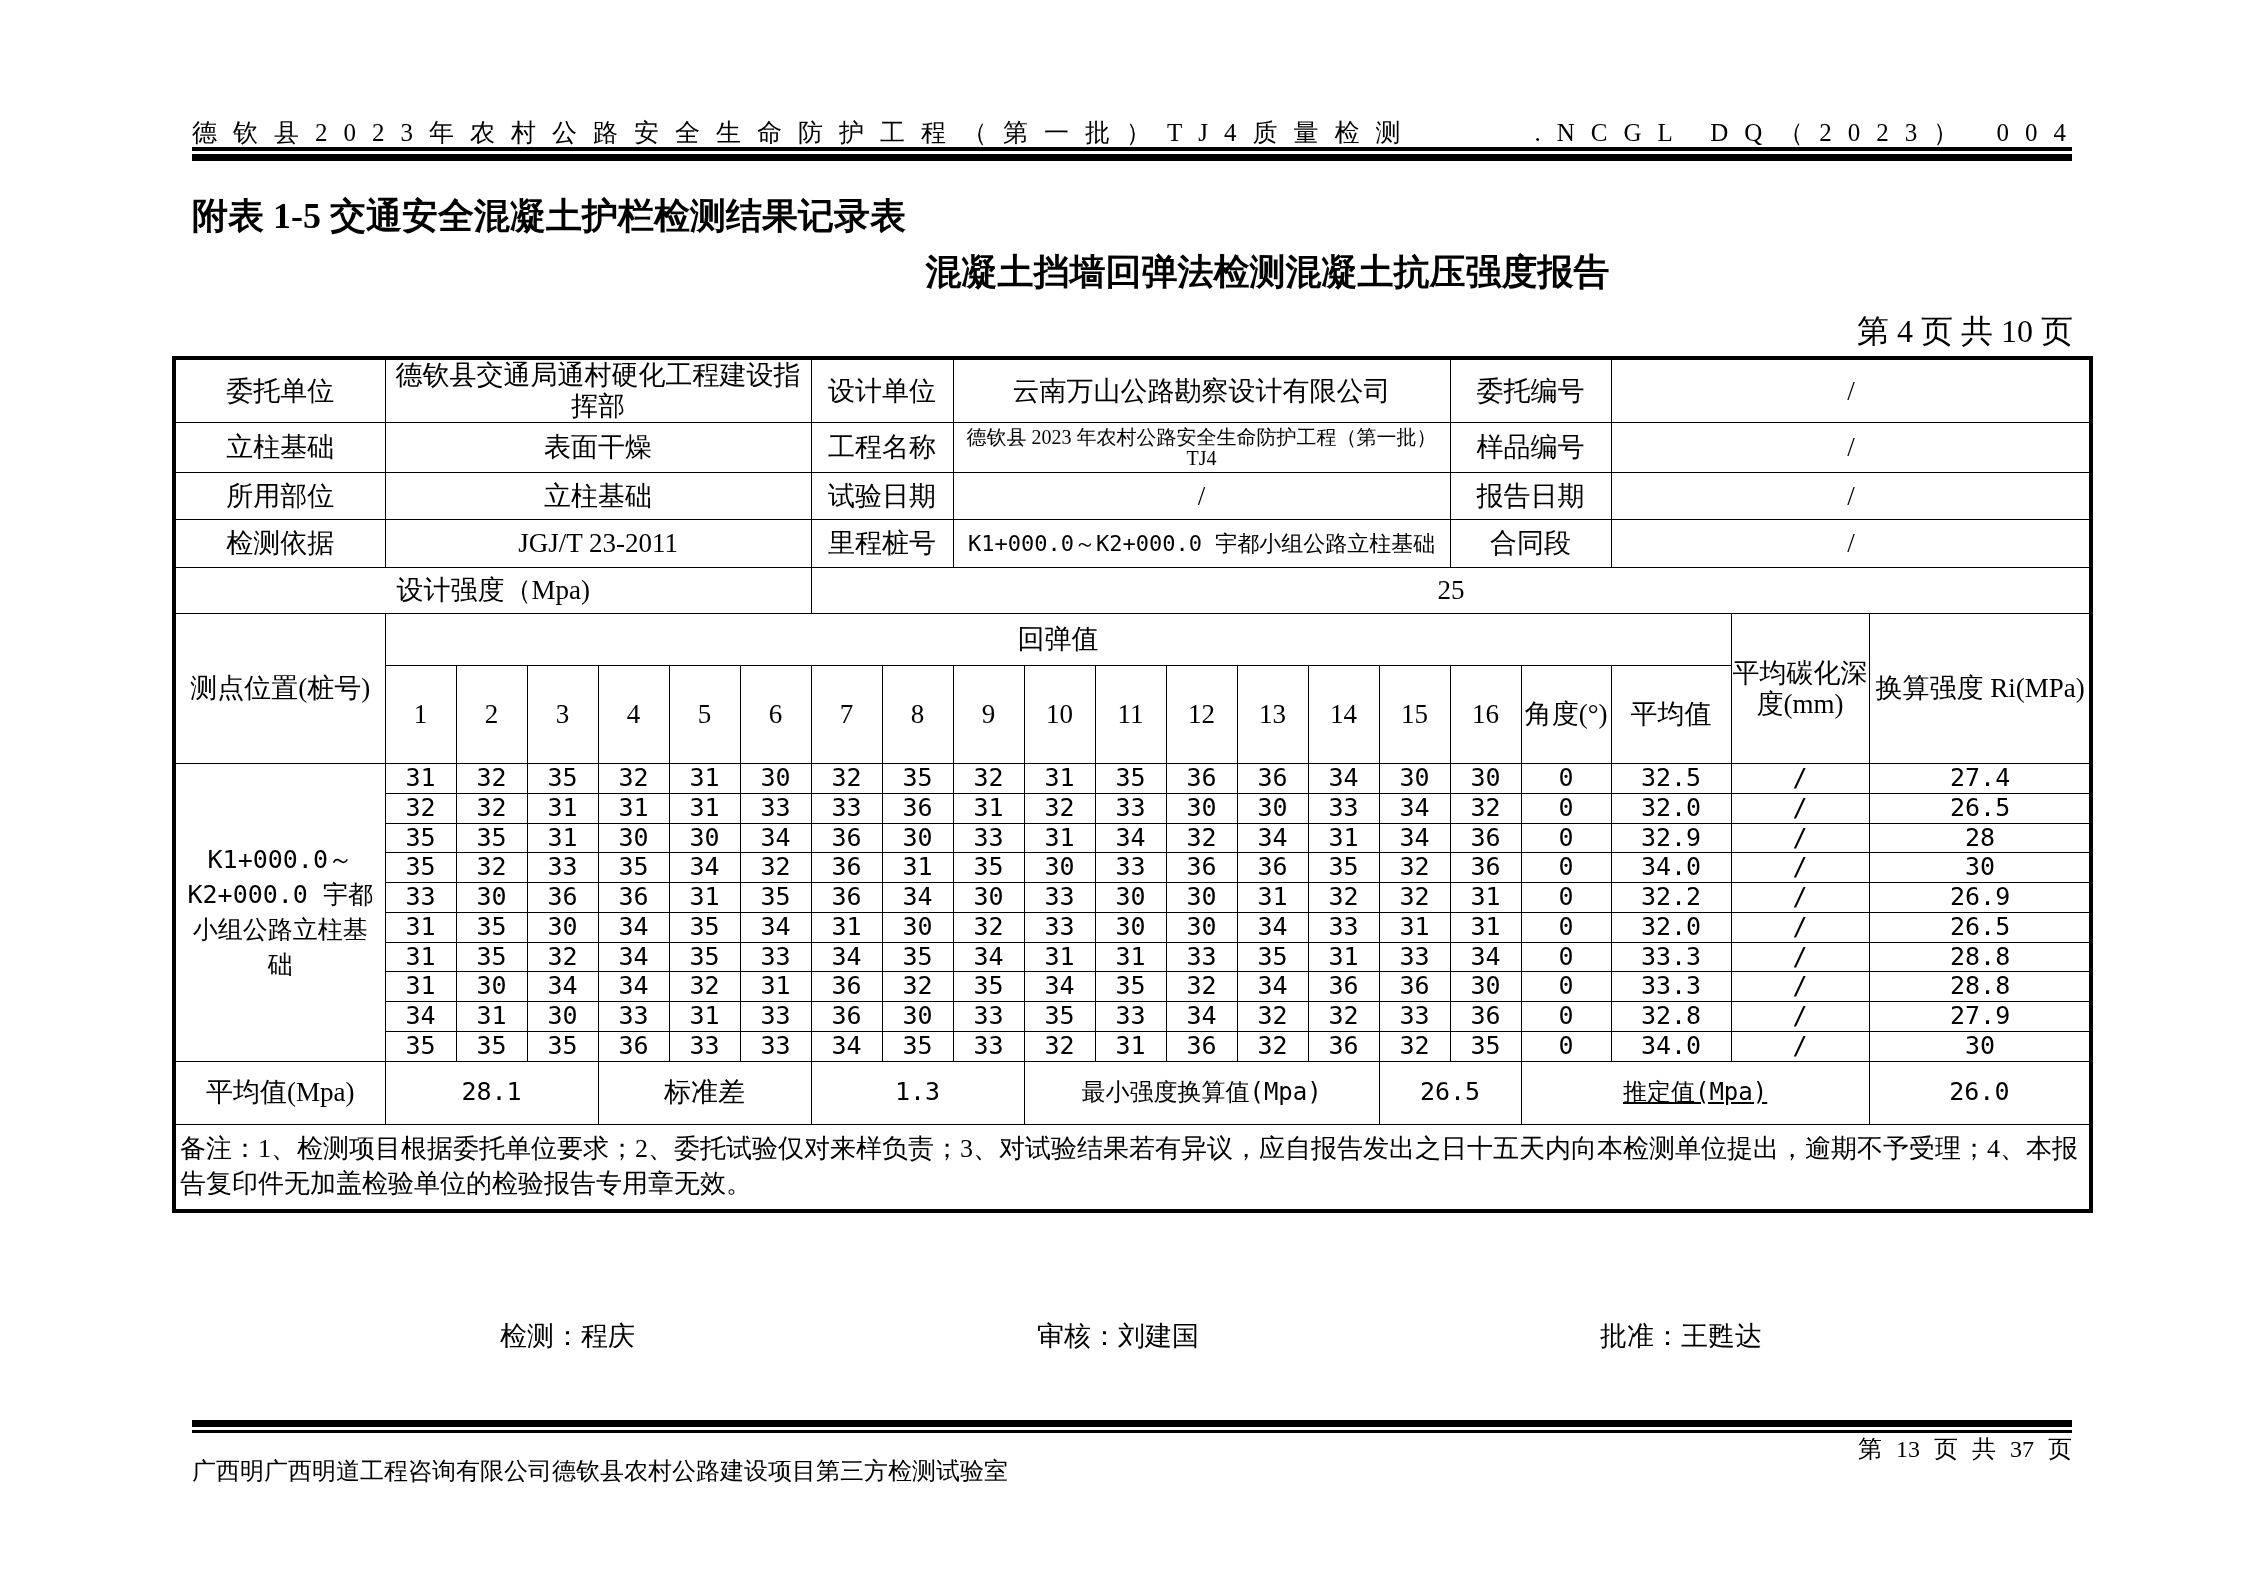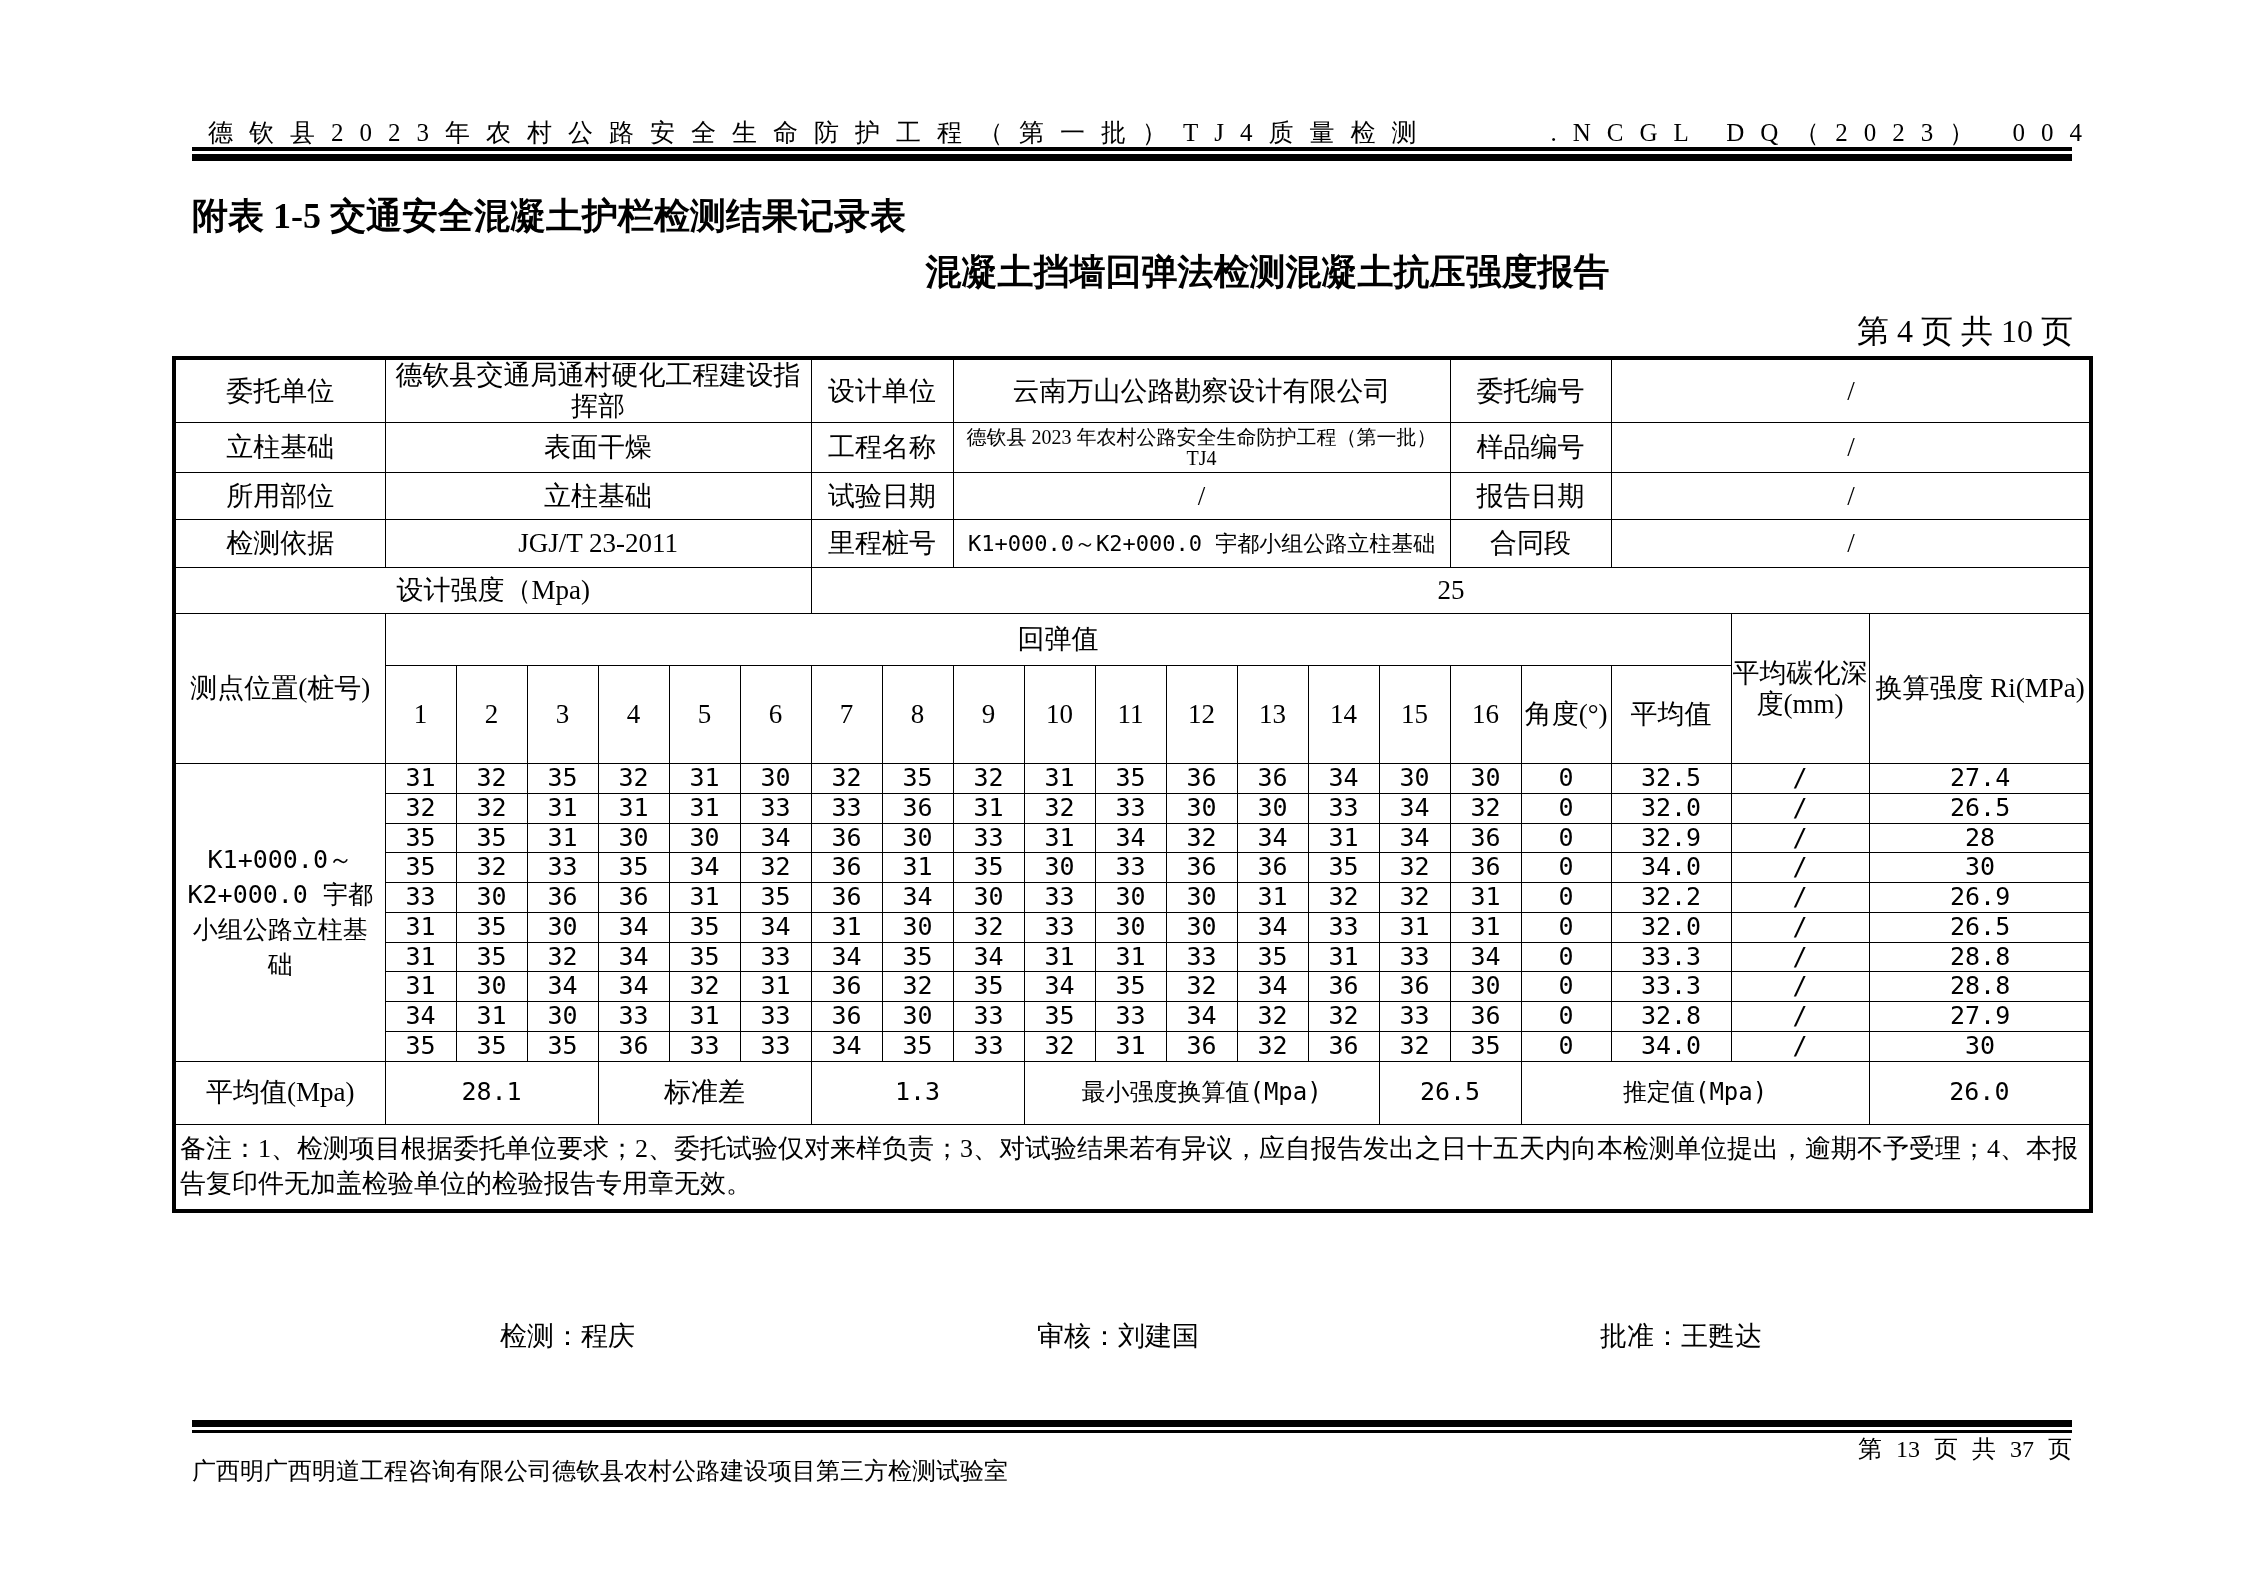--- a/index.html
+++ b/index.html
@@ -1,18 +1,18 @@
 <!DOCTYPE html>
 <html><head>
 <meta charset="utf-8">
 <style>
   html,body{margin:0;padding:0;background:#fff;}
   body{width:2245px;height:1587px;position:relative;overflow:hidden;font-family:"Liberation Serif","DejaVu Serif",serif;color:#000;}
   .abs{position:absolute;}
-  .hdr-text{top:116px;left:192px;width:1890px;font-size:25px;letter-spacing:16px;white-space:nowrap;margin-left:16px;}
+  .hdr-text{top:116px;left:192px;width:1890px;font-size:25px;letter-spacing:16px;white-space:nowrap;}
   .hdr-left{position:absolute;left:0;top:0;}
   .hdr-right{position:absolute;right:0;top:0;letter-spacing:16px;}
   .rule-thin{height:4px;background:#000;}
   .rule-thick{height:7px;background:#000;}
   .title1{left:192px;top:192px;font-size:36px;font-weight:bold;}
   .title2{left:0;width:2245px;top:248px;text-align:center;font-size:36px;font-weight:bold;padding-left:290px;box-sizing:border-box;}
   .pageinfo{right:172px;top:310px;font-size:32px;}
   table.report{position:absolute;left:172px;top:356px;width:1920px;border-collapse:collapse;table-layout:fixed;border:4px solid #000;}
   table.report td{border:1.5px solid #000;text-align:center;vertical-align:middle;font-size:27px;padding:0;line-height:1.15;overflow:hidden;}
   .mono{font-family:"DejaVu Sans Mono","Liberation Mono",monospace;font-size:25px !important;}
@@ -357,21 +357,21 @@
     </tbody>
 
   <tbody>
       <tr style="height:63px">
     <td>平均值(Mpa)</td>
     <td colspan="3" class="mono">28.1</td>
     <td colspan="3">标准差</td>
     <td colspan="3" class="mono">1.3</td>
     <td colspan="5" class="mono" style="font-size:24px !important;">最小强度换算值(Mpa)</td>
     <td colspan="2" class="mono">26.5</td>
-    <td colspan="3" class="mono" style="font-size:24px !important;">推定值(Mpa)</td>
+    <td colspan="3" class="mono" style="font-size:24px !important;text-decoration:underline;">推定值(Mpa)</td>
     <td colspan="2" class="mono">26.0</td>
   </tr>
 
   <tr style="height:87px">
     <td colspan="21" class="note">备注：1、检测项目根据委托单位要求；2、委托试验仅对来样负责；3、对试验结果若有异议，应自报告发出之日十五天内向本检测单位提出，逾期不予受理；4、本报告复印件无加盖检验单位的检验报告专用章无效。</td>
   </tr>
 </tbody>
   </table>
 
 <div class="abs sigs">

